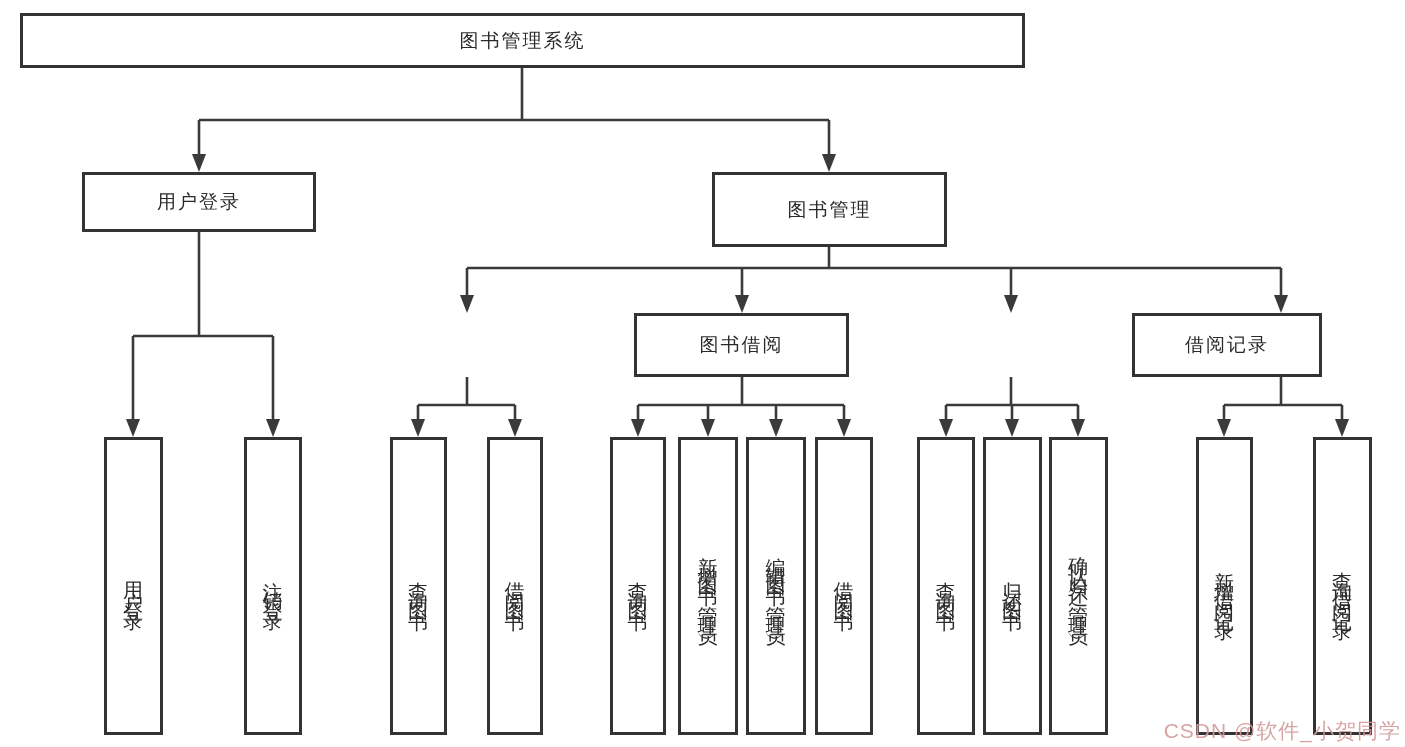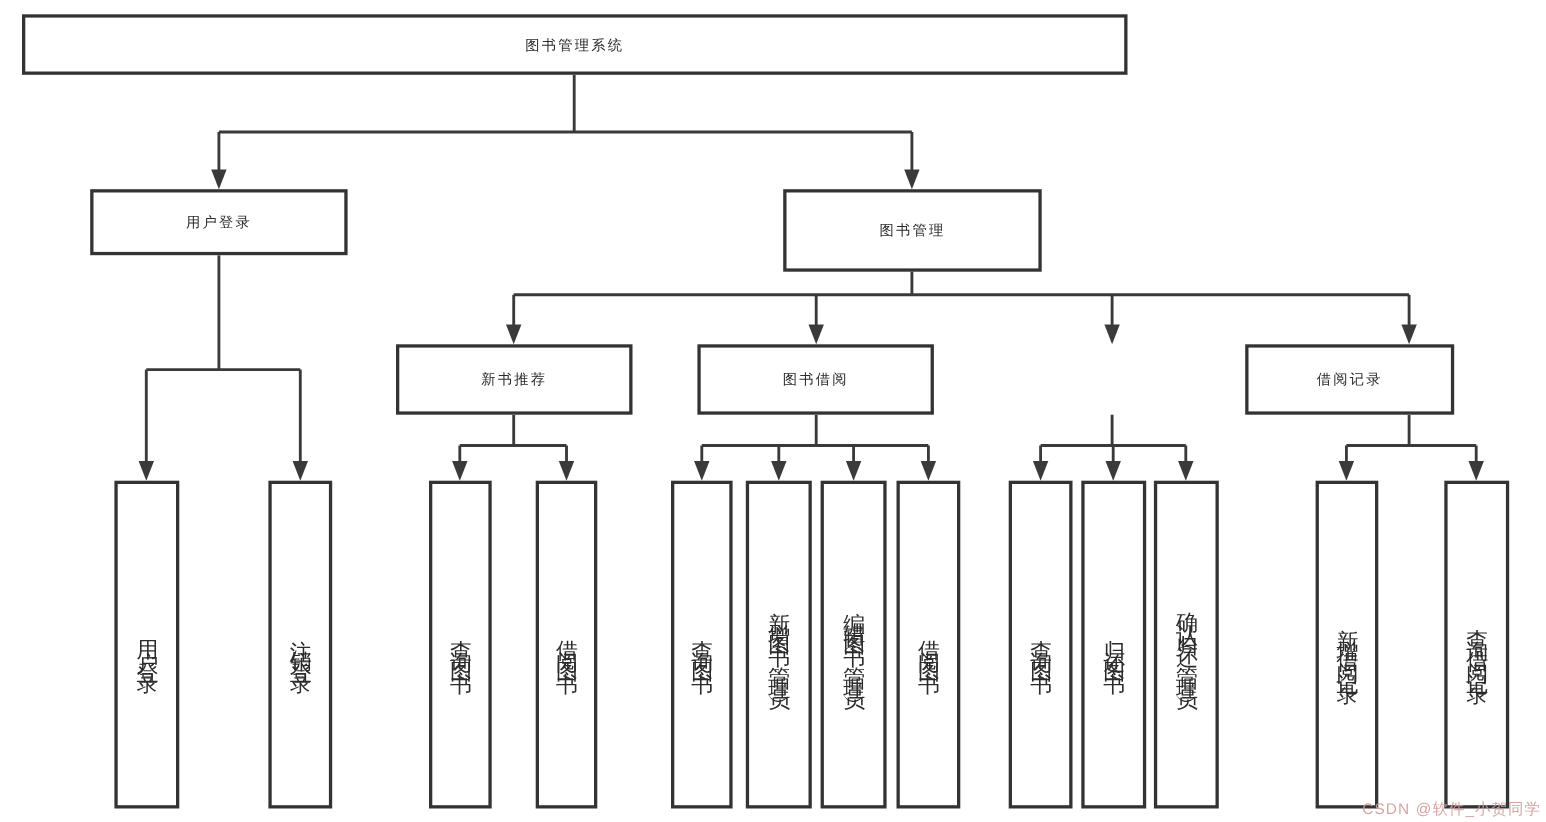--- a/index.html
+++ b/index.html
@@ -26,37 +26,37 @@
     box-sizing: border-box;
     background: #ffffff;
     border: 3px solid #333333;
     display: flex;
     align-items: center;
     justify-content: center;
     color: #2b2b2b;
     z-index: 2;
   }
   .node.h span {
-    font-size: 13px;
+    font-size: 19px;
     letter-spacing: 2px;
     white-space: nowrap;
   }
   .node.v span {
     writing-mode: vertical-rl;
     text-orientation: mixed;
     font-size: 20px;
     line-height: 1;
     letter-spacing: 10px;
     white-space: nowrap;
   }
   .watermark {
     position: absolute;
     right: 4px;
     bottom: 2px;
-    font-size: 14px;
+    font-size: 21px;
     letter-spacing: 1px;
     color: #d49a9a;
     opacity: 0.9;
     z-index: 3;
     white-space: nowrap;
   }
 </style>
 </head>
 <body>
 
@@ -132,23 +132,20 @@
     <span>图书管理系统</span>
   </div>
 
   <div class="node h" style="left:82px; top:172px; width:234px; height:60px;">
     <span>用户登录</span>
   </div>
   <div class="node h" style="left:712px; top:172px; width:235px; height:75px;">
     <span>图书管理</span>
   </div>
 
-  <div class="node h" style="left:360px; top:313px; width:215px; height:64px;">
-    <span>新书推荐</span>
-  </div>
   <div class="node h" style="left:634px; top:313px; width:215px; height:64px;">
     <span>图书借阅</span>
   </div>
   <div class="node h" style="left:1132px; top:313px; width:190px; height:64px;">
     <span>借阅记录</span>
   </div>
 
   <div class="node v" style="left:104px; top:437px; width:59px; height:298px;">
     <span>用户登录</span>
   </div>

